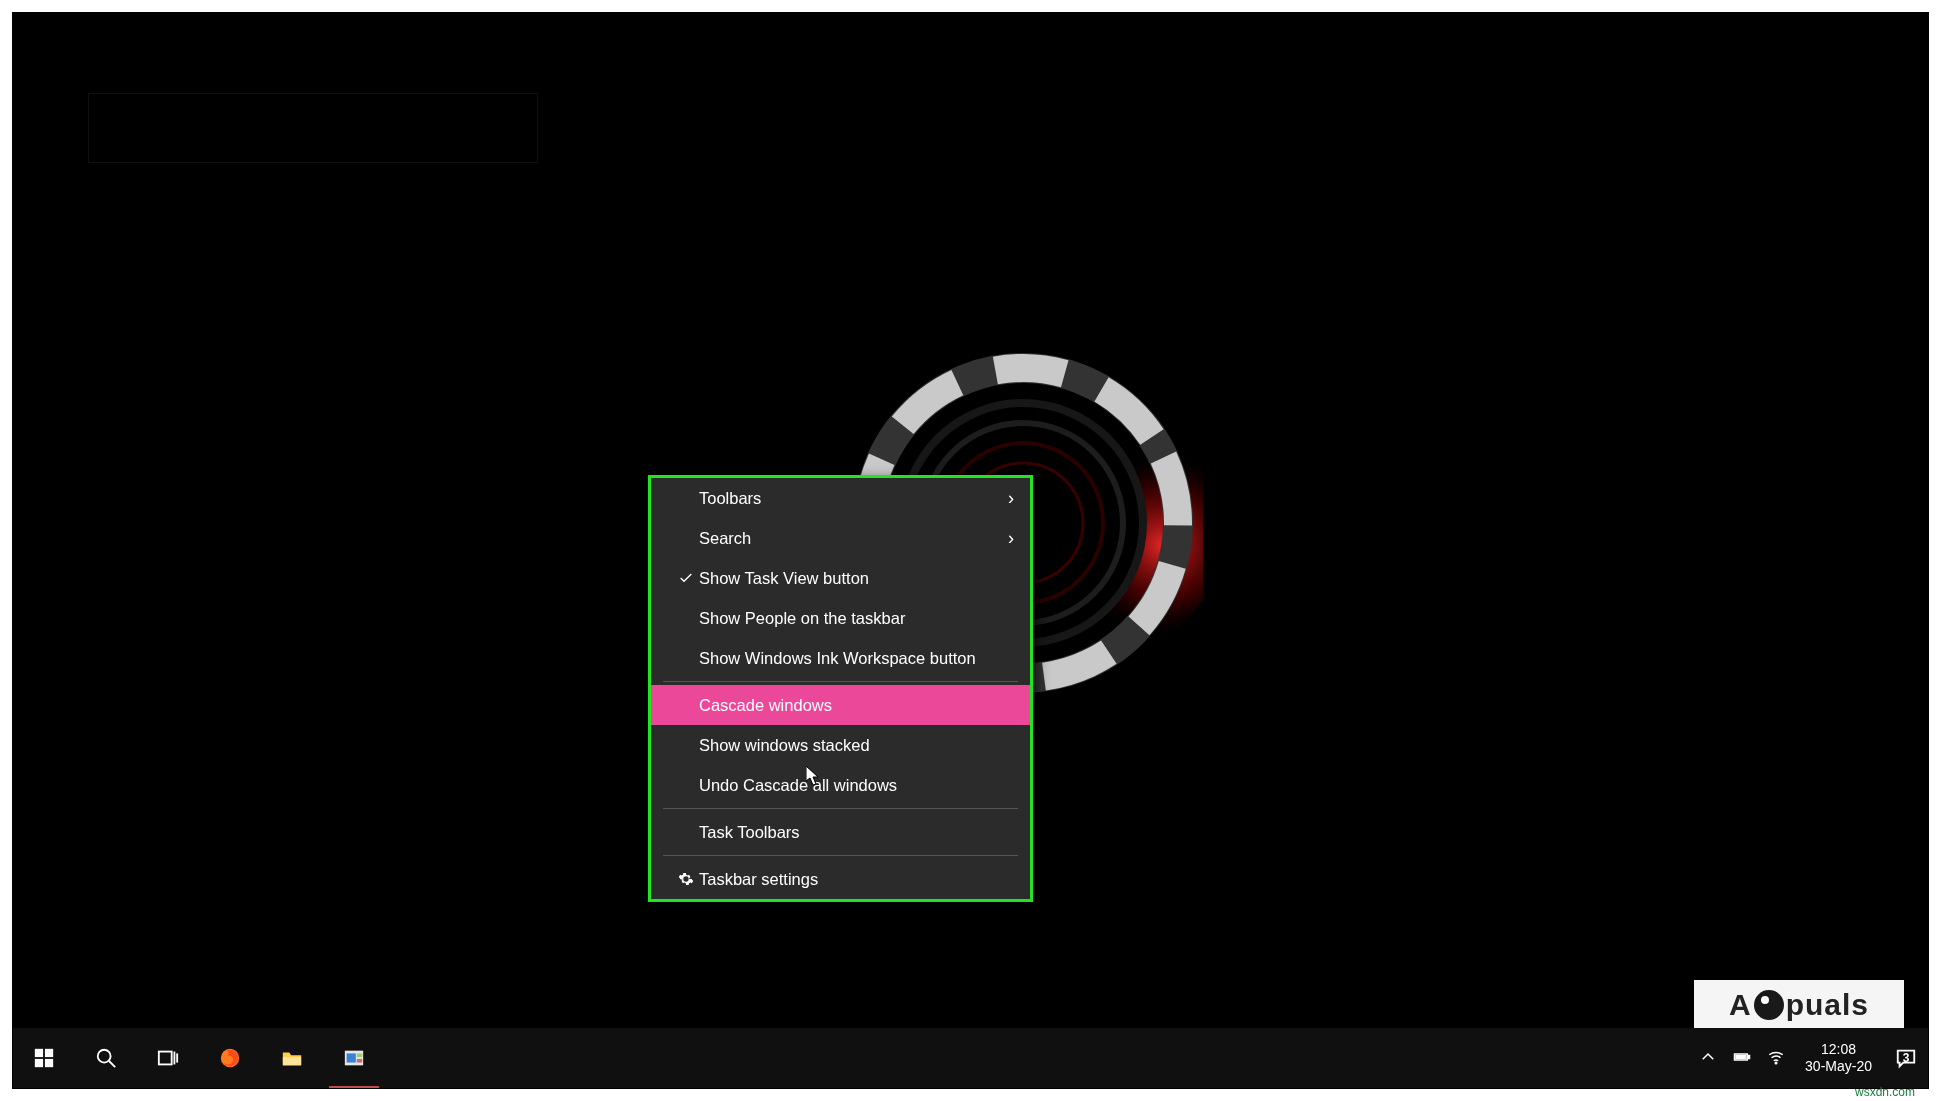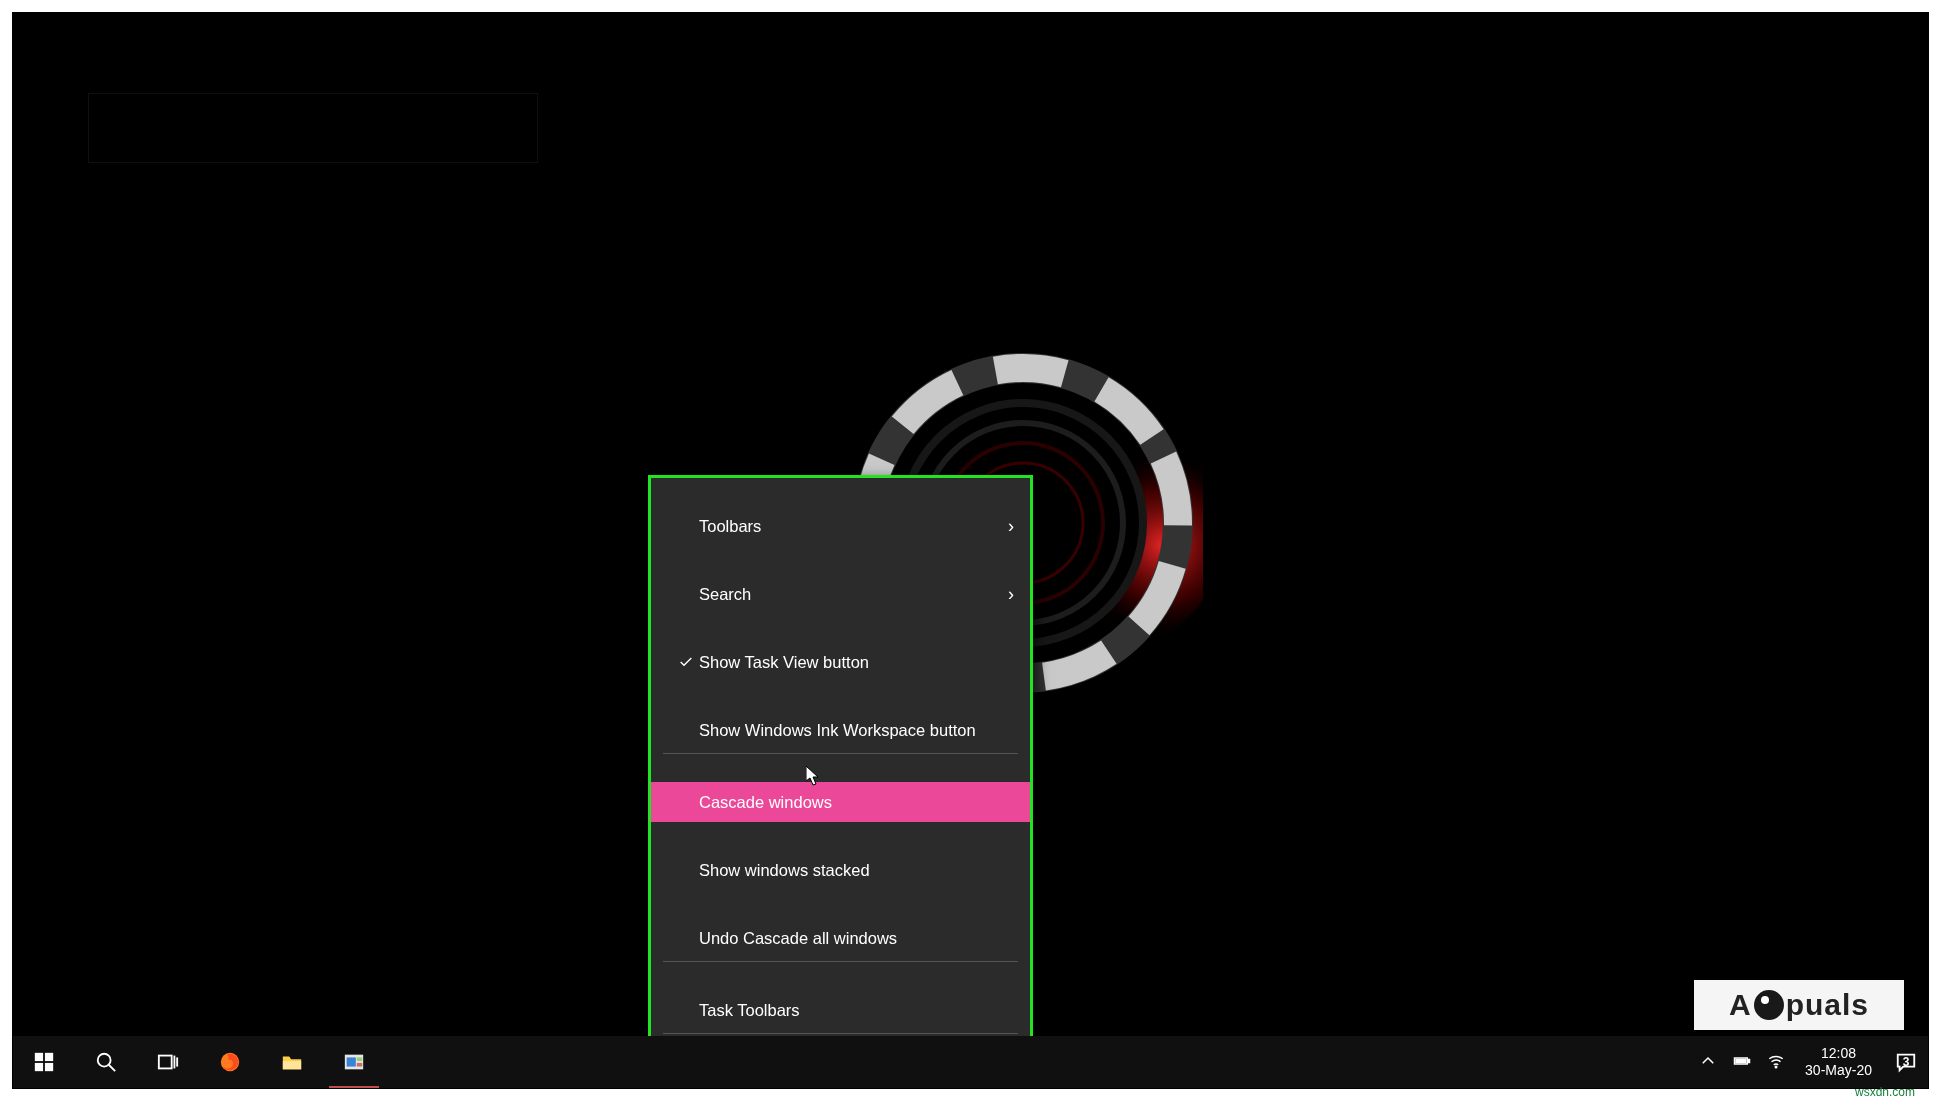--- a/index.html
+++ b/index.html
@@ -56,21 +56,20 @@
       box-shadow: 4px 4px 12px rgba(0,0,0,.6);
     }
     .cm-item {
       display: flex;
       align-items: center;
       padding: 0 16px 0 22px;
       height: 40px;
       position: relative;
       white-space: nowrap;
       cursor: default;
-      margin-top: 28px;
     }
     .cm-item.hovered { background: #ec4899; justify-content: center; }
     .cm-icon { width: 26px; display: inline-flex; align-items: center; justify-content: center; }
     .cm-label { flex: 1; }
     .cm-chevron { font-size: 18px; color: #fff; }
     .cm-sep {
       height: 1px;
       background: #555;
       margin: 3px 12px;
     }
@@ -82,21 +81,21 @@
       left: 793px; top: 753px;
       width: 14px; height: 20px;
       pointer-events: none;
     }
     .cursor-arrow svg { width:100%; height:100%; }
 
     
     .taskbar {
       position: absolute;
       left: 0; right: 0; bottom: 0;
-      height: 52px;
+      height: 60px;
       background: #101010;
       display: flex;
       align-items: stretch;
       color: #fff;
       font-size: 14px;
     }
     .task-btn {
       width: 62px;
       display: flex;
       align-items: center;
@@ -227,20 +226,24 @@
     <div class="cm-item">
       <span class="cm-icon cm-check">
         <svg viewBox="0 0 24 24">
             <polyline points="4 12 9 17 20 6"></polyline>
           </svg>
       </span>
       <span class="cm-label">Show Task View button</span>
     </div>
     <div class="cm-item">
       <span class="cm-icon"></span>
+      <span class="cm-label">Show People on the taskbar</span>
+    </div>
+    <div class="cm-item">
+      <span class="cm-icon"></span>
       <span class="cm-label">Show Windows Ink Workspace button</span>
     </div>
 
     <div class="cm-sep"></div>
 
     <div class="cm-item hovered">
       <span class="cm-icon"></span>
       <span class="cm-label">Cascade windows</span>
     </div>
     <div class="cm-item">

